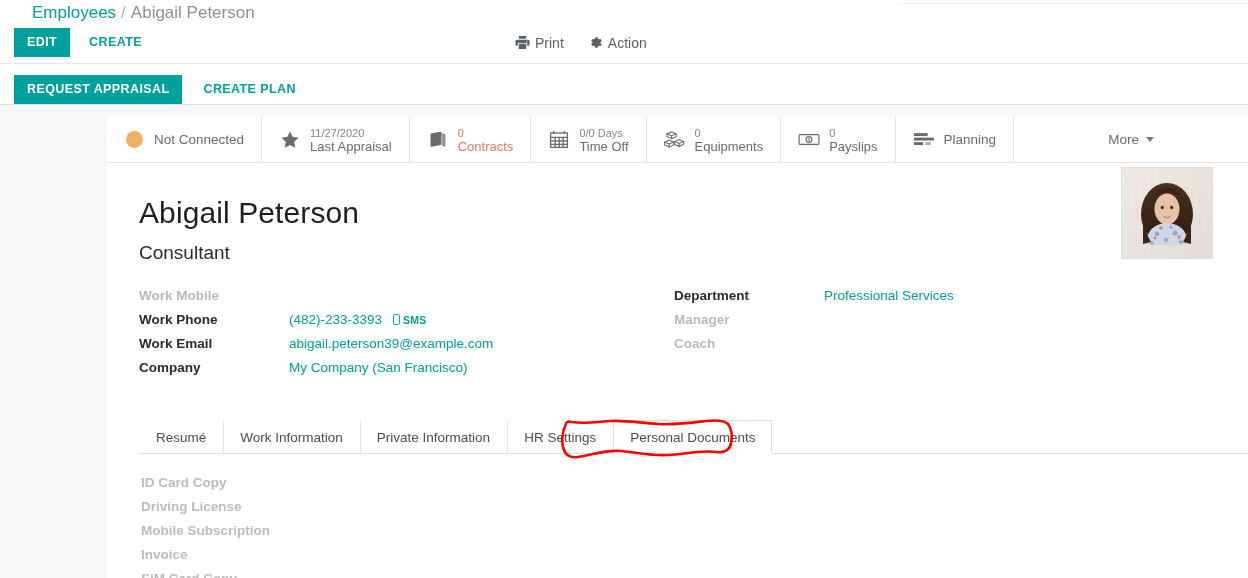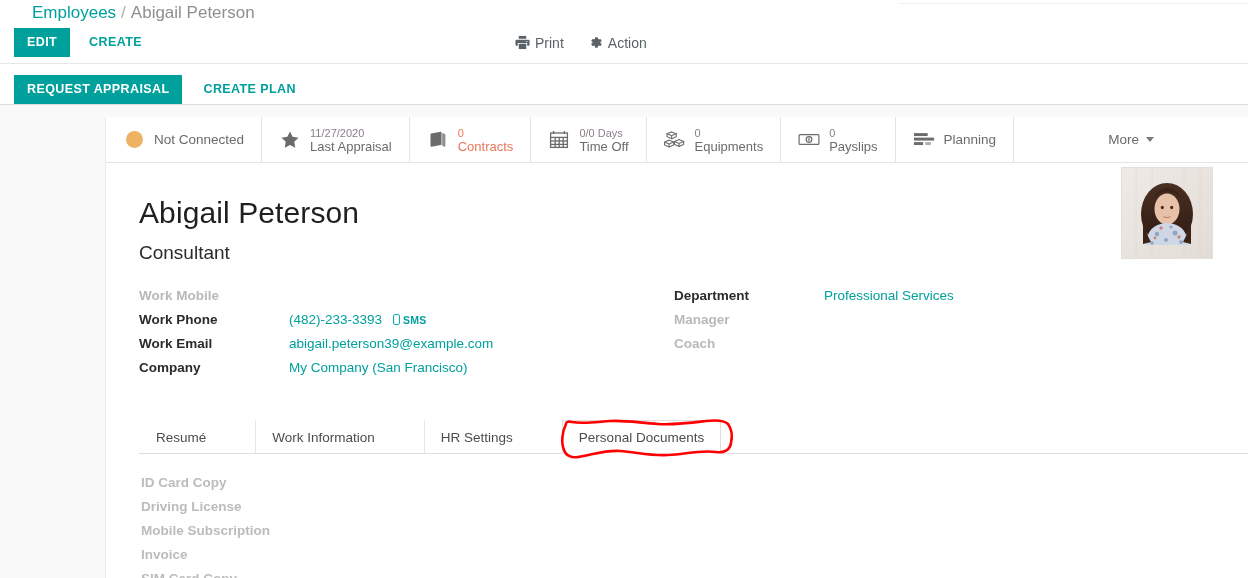--- a/index.html
+++ b/index.html
@@ -268,21 +268,20 @@
 
   
   .notebook {
     margin: 35px 0 0 33px;
     position: relative;
   }
   .tabs {
     display: flex;
     border-bottom: 1px solid #dededf;
     width: 1110px;
-    gap: 32px;
   }
   .tab {
     padding: 9px 16px 8px;
     font-size: 13.5px;
     color: #4c4c4c;
     border: 1px solid transparent;
     border-bottom: none;
     cursor: pointer;
     position: relative;
     top: 1px;
@@ -557,20 +556,21 @@
           <span class="flabel empty">Coach</span>
           <span class="fvalue"></span>
         </div>
       </div>
     </div>
 
     <div class="notebook">
       <div class="tabs">
         <div class="tab">Resumé</div>
         <div class="tab">Work Information</div>
+        <div class="tab">Private Information</div>
         <div class="tab">HR Settings</div>
         <div class="tab active">Personal Documents</div>
       </div>
 
       <div class="tabpage">
         <div class="doc-row">ID Card Copy</div>
         <div class="doc-row">Driving License</div>
         <div class="doc-row">Mobile Subscription Invoice</div>
         <div class="doc-row">SIM Card Copy</div>
       </div>

